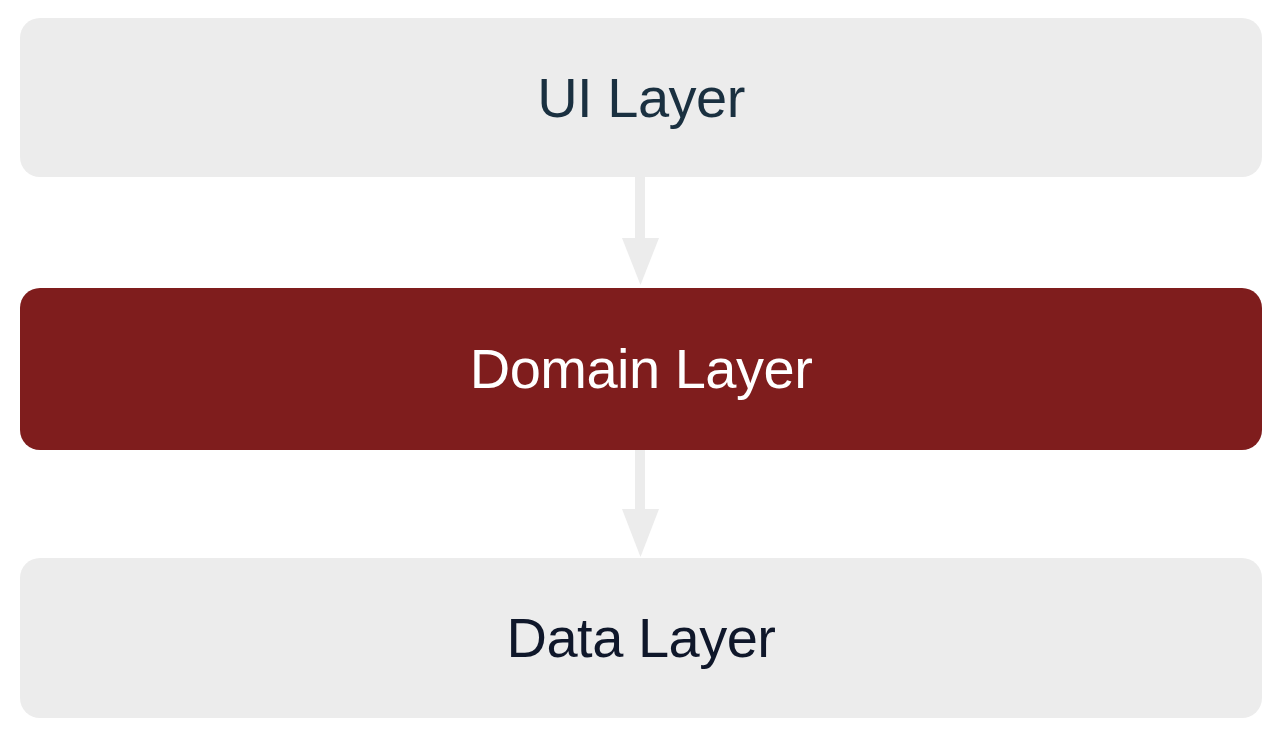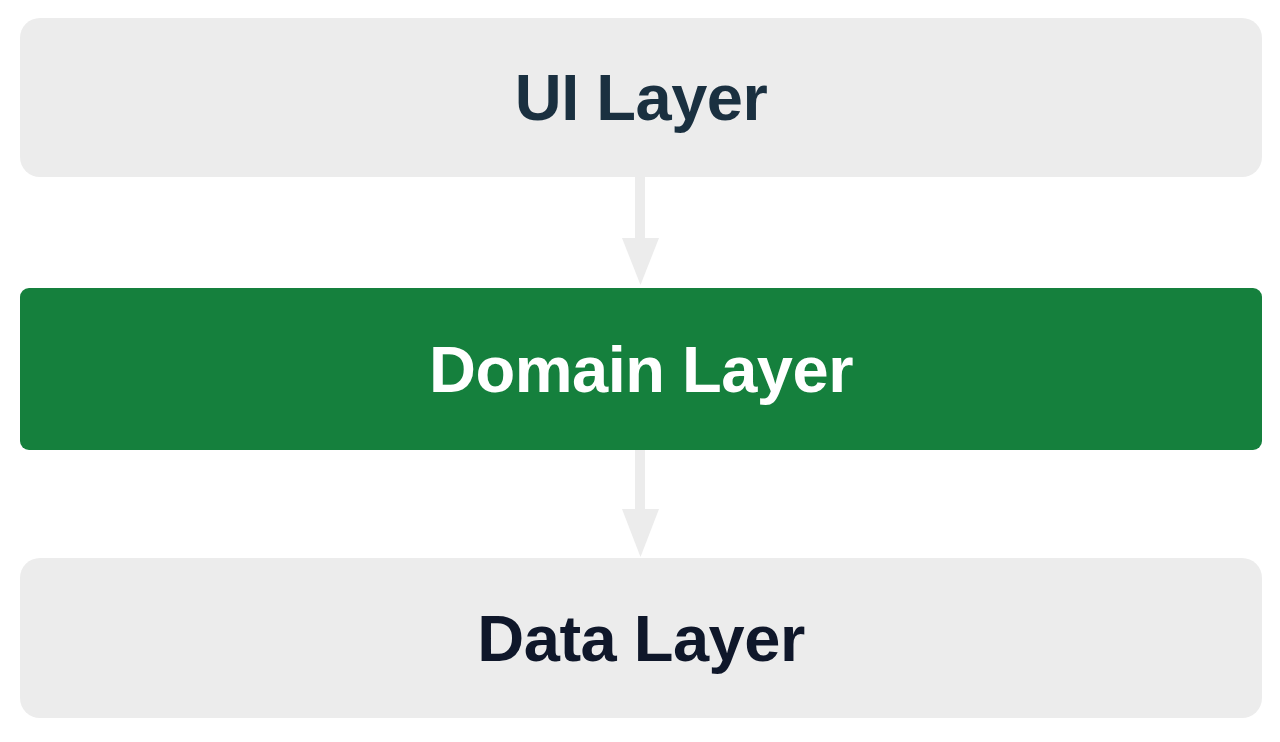--- a/index.html
+++ b/index.html
@@ -26,22 +26,22 @@
     left: 20px;
     width: 1242px;
     box-sizing: border-box;
     border-radius: 20px;
     display: flex;
     align-items: center;
     justify-content: center;
     user-select: none;
   }
   .layer-label {
-    font-size: 65px;
-    font-weight: 700;
+    font-size: 56px;
+    font-weight: 400;
     line-height: 1;
     letter-spacing: -0.5px;
     white-space: nowrap;
   }
 
   #layer-box-ui {
     top: 18px;
     height: 159px;
     background: #ececec;
   }
@@ -87,21 +87,21 @@
     <span class="layer-label" style="color: rgb(26, 48, 64);">UI Layer</span>
   </div>
 
   <div class="arrow-connector" id="arrow-ui-to-domain">
     <svg class="arrow-svg" width="1280" height="111" viewBox="0 0 1280 111" xmlns="http://www.w3.org/2000/svg">
       <rect x="635" y="0" width="10" height="62" fill="#ececec"></rect>
       <polygon points="622,61 659,61 640.5,108" fill="#ececec"></polygon>
     </svg>
   </div>
 
-  <div class="layer-box" id="layer-box-domain" style="background: #15803d; border-radius: 9px;">
+  <div class="layer-box" id="layer-box-domain" style="background: #7f1d1d;">
     <span class="layer-label" style="color: rgb(255, 255, 255);">Domain Layer</span>
   </div>
 
   <div class="arrow-connector" id="arrow-domain-to-data">
     <svg class="arrow-svg" width="1280" height="108" viewBox="0 0 1280 108" xmlns="http://www.w3.org/2000/svg">
       <rect x="635" y="0" width="10" height="60" fill="#ececec"></rect>
       <polygon points="622,59 659,59 640.5,107" fill="#ececec"></polygon>
     </svg>
   </div>
 

